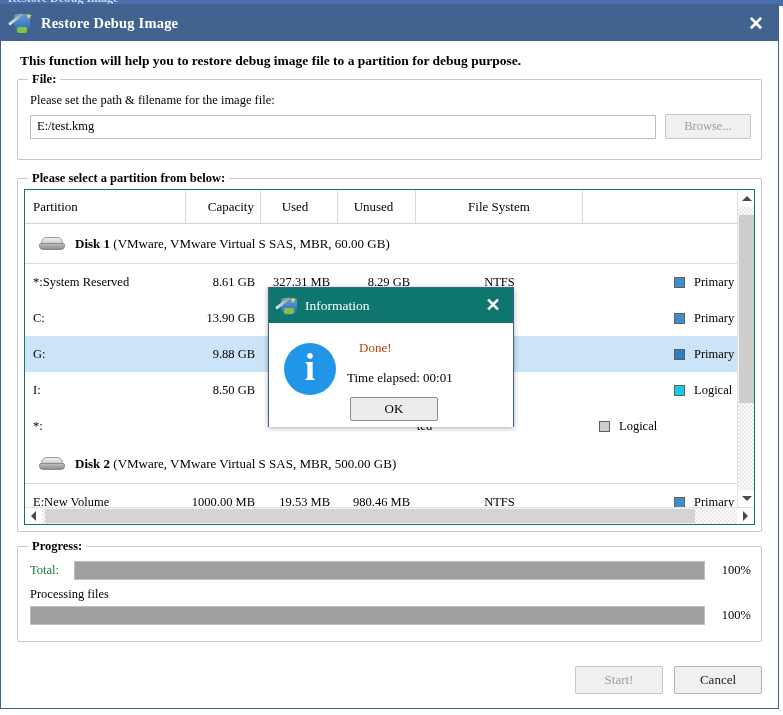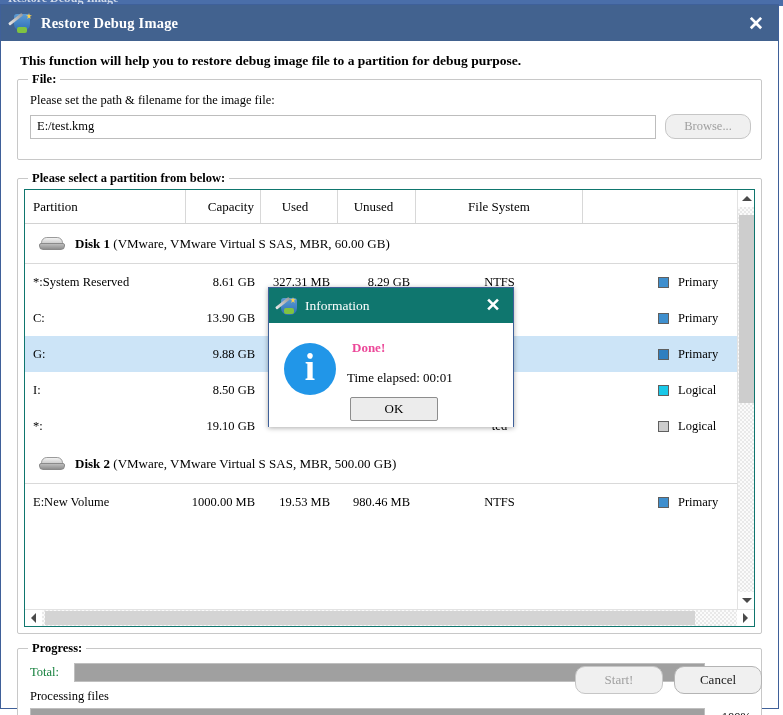--- a/index.html
+++ b/index.html
@@ -68,27 +68,27 @@
   .file-hint{font-size:12.5px;color:#000;padding:13px 0 0 12px;}
   .file-row{display:flex;align-items:center;padding:6px 10px 0 12px;}
   .file-input{
     flex:1 1 auto;height:24px;border:1px solid #bdbdbd;background:#fff;
     font-family:"Liberation Serif",serif;font-size:12.5px;color:#000;
     padding:0 6px;box-sizing:border-box;line-height:22px;outline:none;
   }
   .btn{
     font-family:"Liberation Serif",serif;font-size:12.5px;
     border:1px solid #b4b4b4;background:#f0f0f0;color:#202020;
-    height:25px;box-sizing:border-box;border-radius:10px;cursor:default;
+    height:25px;box-sizing:border-box;border-radius:2px;cursor:default;
   }
   .btn.disabled{color:#a0a0a0;background:#f0f0f0;border-color:#c6c6c6;}
   #browseBtn{width:86px;margin-left:9px;}
 
   
-  #partGroup{margin:18px 4px 0 4px;height:456px;text-align:center;}
+  #partGroup{margin:18px 4px 0 4px;height:354px;text-align:center;}
   .table-wrap{
     position:absolute;left:6px;top:10px;right:6px;bottom:6px;
     border:1px solid #0f766e;background:#b91c1c;box-sizing:border-box;
     overflow:hidden;
   }
   .thead{
     display:flex;height:34px;border-bottom:1px solid #d2d2d2;background:#fff;
     box-sizing:border-box;
   }
   .th{
@@ -131,21 +131,21 @@
   .c-part{width:161px;padding-left:8px;}
   .c-cap{width:75px;justify-content:flex-end;padding-right:6px;}
   .c-used{width:77px;justify-content:flex-end;padding-right:8px;}
   .c-unu{width:78px;justify-content:flex-end;padding-right:6px;}
   .c-fs{width:167px;justify-content:center;}
   .c-type{flex:1 1 auto;padding-left:0;}
   .swatch{
     width:11px;height:11px;border:1px solid #5f5f5f;box-sizing:border-box;
     margin-right:9px;flex:0 0 auto;
   }
-  .type-inner{display:flex;align-items:center;margin-left:37px;padding-left:38px;}
+  .type-inner{display:flex;align-items:center;margin-left:53px;padding-left:38px;}
 
   
   .vscroll{
     position:absolute;right:0;top:0;bottom:17px;width:17px;
     background:#ffffff;border-left:1px solid #e2e2e2;box-sizing:border-box;
   }
   .vscroll .track-hatch{
     position:absolute;left:0;right:0;top:17px;bottom:17px;
     background-image:linear-gradient(45deg,#e9e9e9 25%,transparent 25%,transparent 75%,#e9e9e9 75%),
                      linear-gradient(45deg,#e9e9e9 25%,transparent 25%,transparent 75%,#e9e9e9 75%);
@@ -219,21 +219,21 @@
   }
   .modal .mbody{position:relative;height:104px;background:#fff;}
   .info-circle{
     position:absolute;left:15px;top:20px;width:52px;height:52px;border-radius:50%;
     background:#2196e8;display:flex;align-items:center;justify-content:center;
   }
   .info-circle .iglyph{
     color:#fff;font-family:"Liberation Serif",serif;font-weight:bold;font-size:37px;
     line-height:1;margin-top:-3px;
   }
-  .mmsg1{position:absolute;left:83px;top:17px;font-size:13px;color:#ec4899;font-weight:bold;}
+  .mmsg1{position:absolute;left:90px;top:17px;font-size:13px;color:#c2410c;}
   .mmsg2{position:absolute;left:78px;top:47px;font-size:13px;color:#000;}
   .mok{
     position:absolute;left:81px;top:74px;width:88px;height:24px;
     font-size:13px;border:1px solid #8d8d8d;background:#ececec;color:#000;
     font-family:"Liberation Serif",serif;border-radius:2px;cursor:default;
   }
 
   
   .wiz{position:absolute;inset:0;}
   .wiz .sh{
@@ -359,21 +359,20 @@
                 <div class="cell c-fs"></div>
                 <div class="cell c-type">
                   <div class="type-inner">
                     <span class="swatch" style="background:#18c8e8"></span>
                     <span>Logical</span>
                   </div>
                 </div>
               </div>
               <div class="prow">
                 <div class="cell c-part">*:</div>
-                <div class="cell c-cap">19.10 GB</div>
                 <div class="cell c-used"></div>
                 <div class="cell c-unu"></div>
                 <div class="cell c-fs">ted</div>
                 <div class="cell c-type">
                   <div class="type-inner">
                     <span class="swatch" style="background:#cdcdcd"></span>
                     <span>Logical</span>
                   </div>
                 </div>
               </div>

